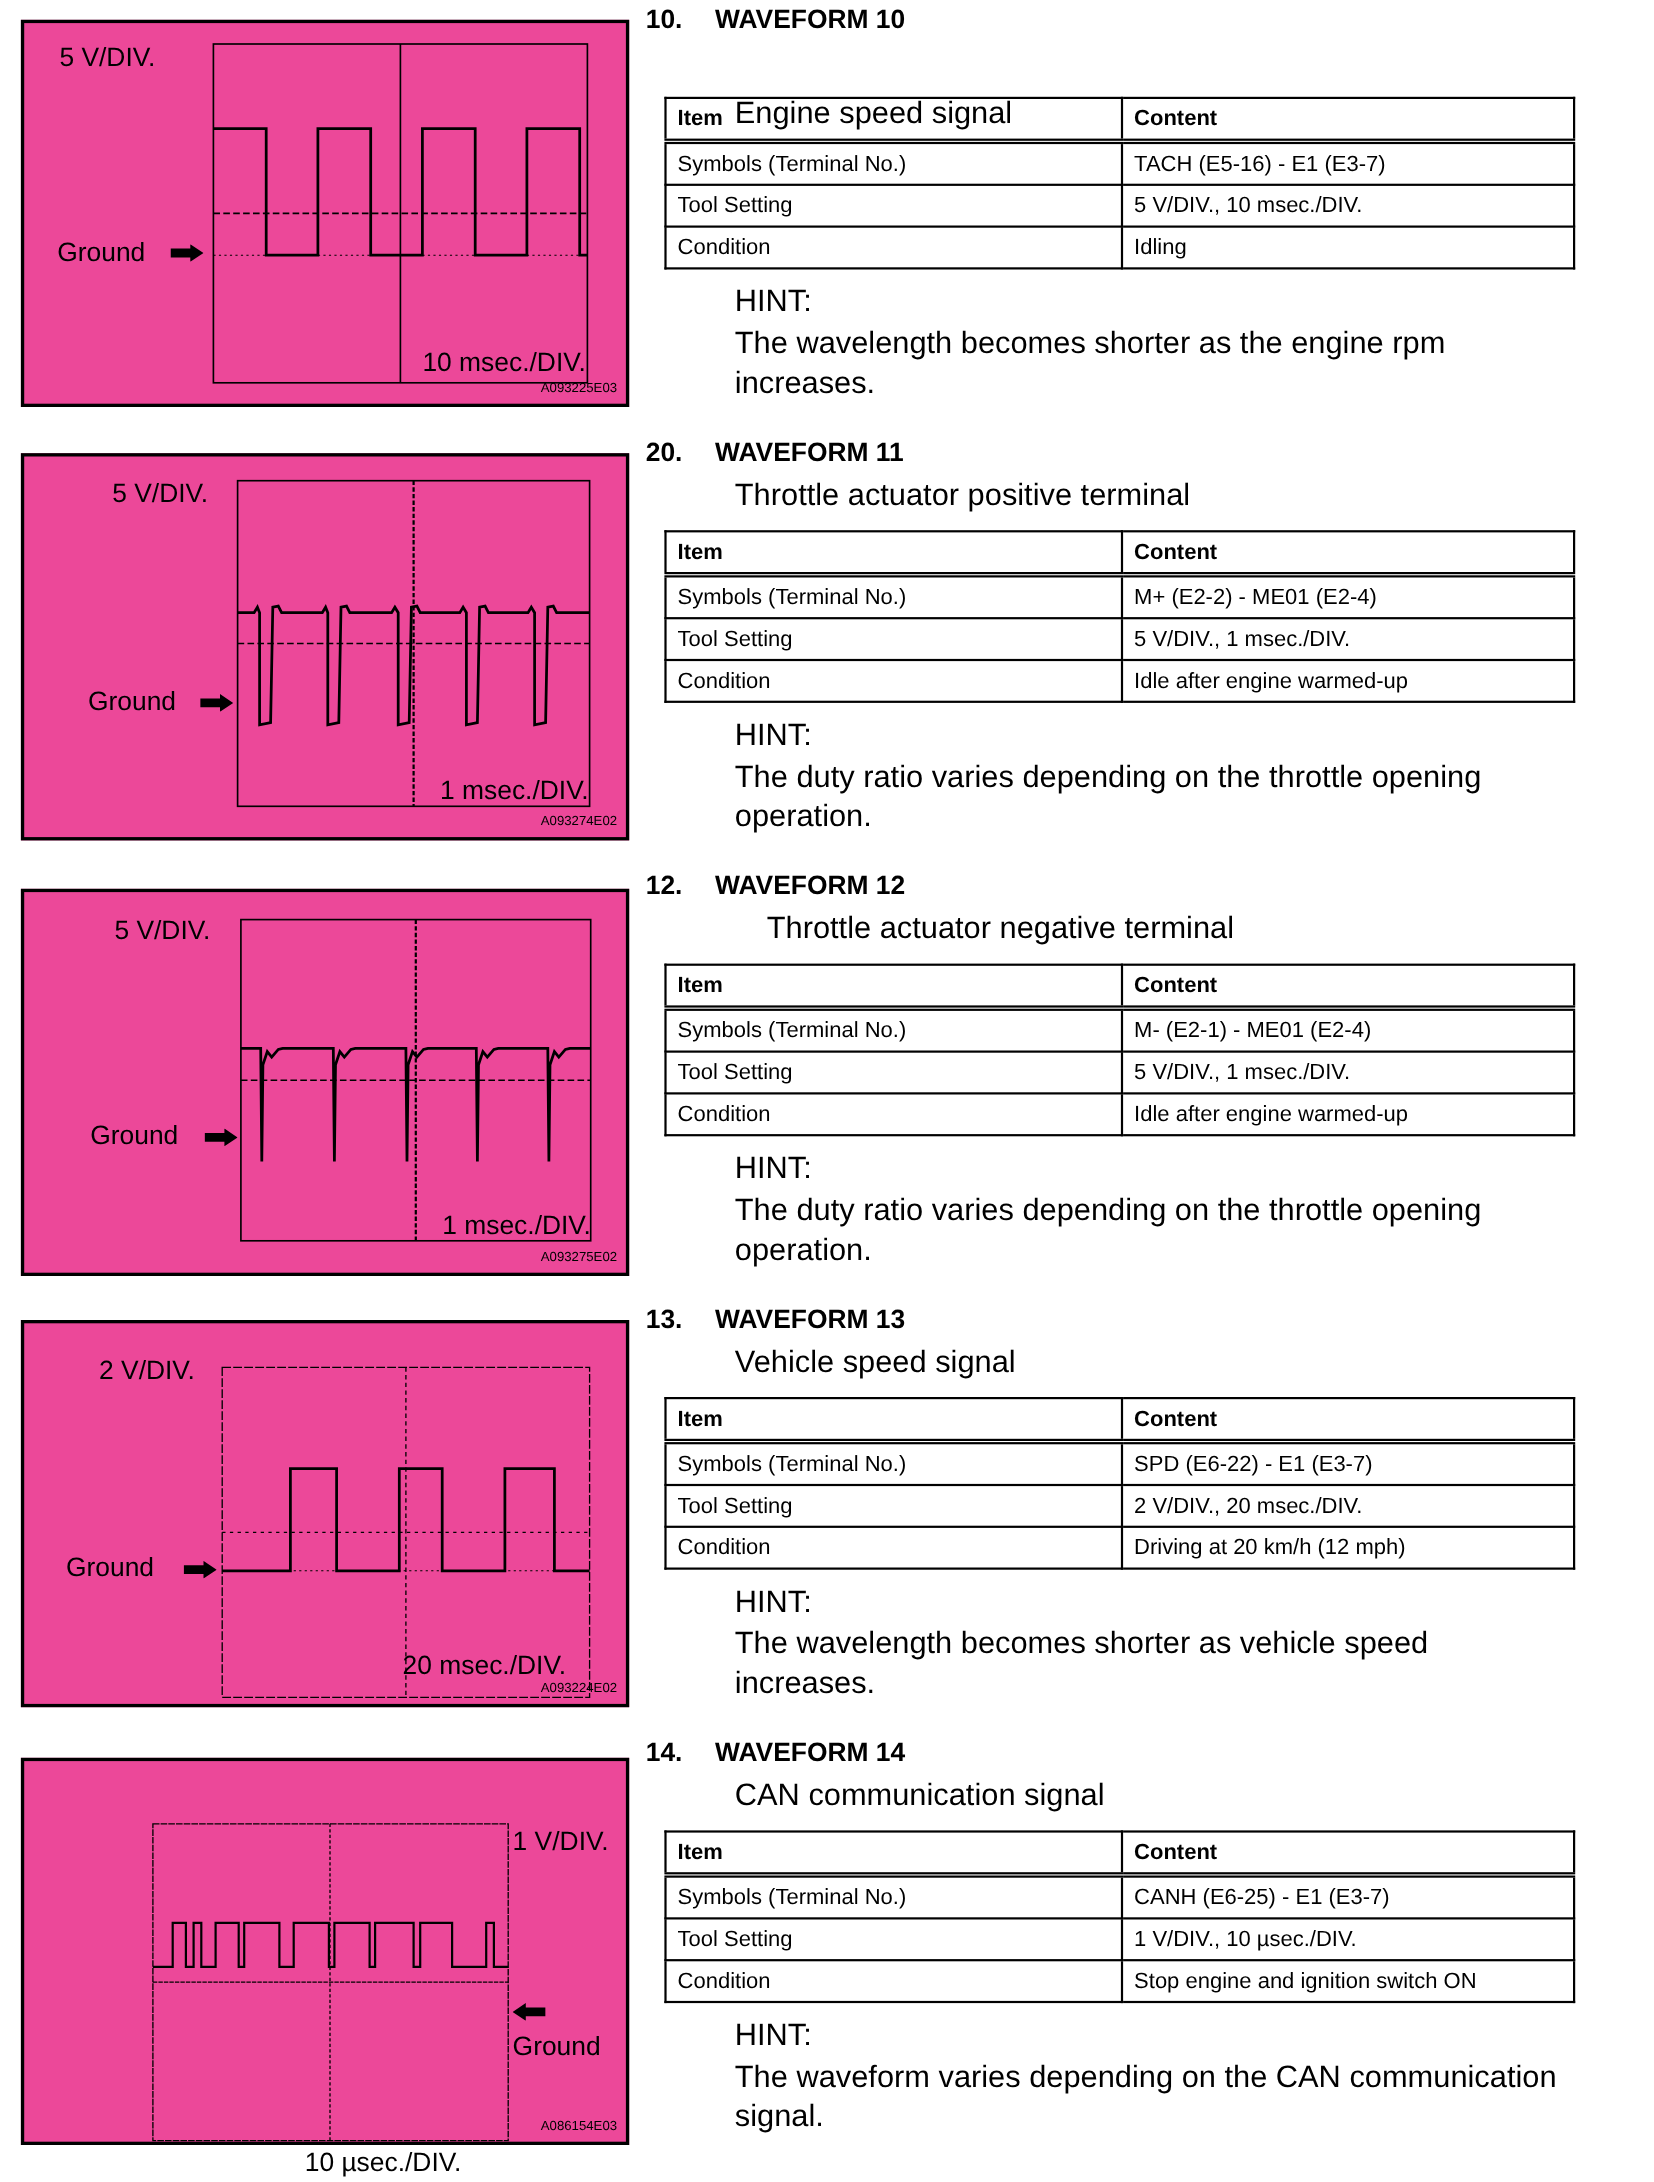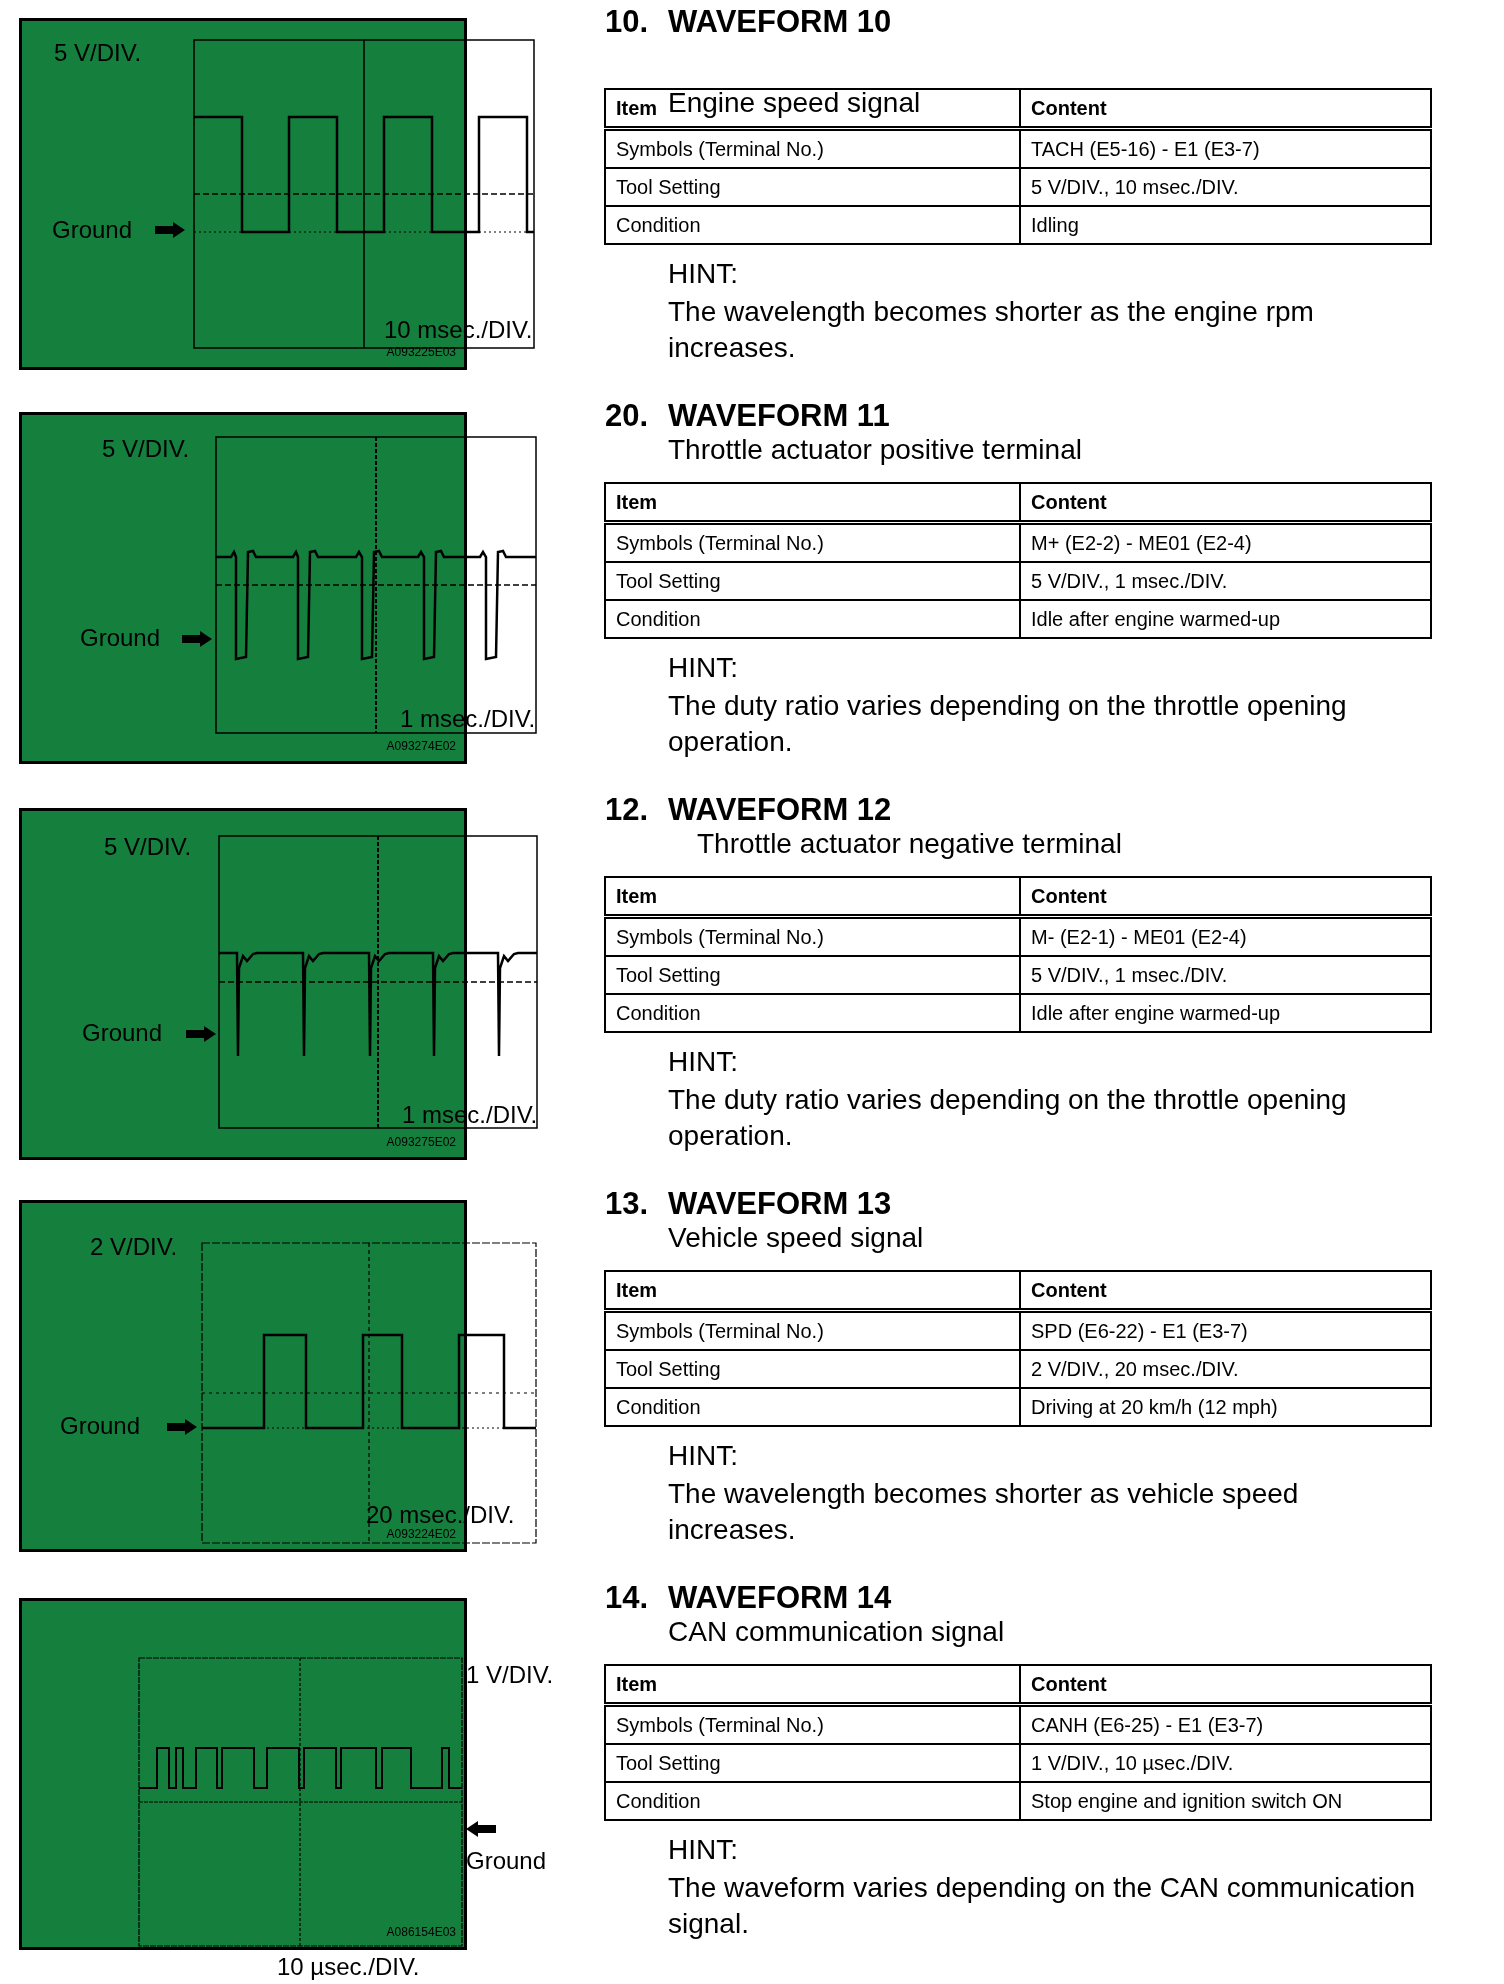--- a/index.html
+++ b/index.html
@@ -1,26 +1,26 @@
 <!DOCTYPE html>
 <html><head>
 <meta charset="utf-8">
 <style>
   html, body { margin: 0; padding: 0; background: #ffffff; }
   body { width: 1504px; height: 1984px; position: relative; overflow: hidden;
          font-family: "Liberation Sans", sans-serif; color: #000; }
   .section { position: absolute; left: 0; width: 1504px; height: 394px; }
-  .panel { position: absolute; left: 19px; top: 13px; width: 448px; height: 352px;
-           border: 3px solid #000; box-sizing: border-box; background: #15803d; }
+  .panel { position: absolute; left: 19px; top: 13px; width: 553px; height: 352px;
+           border: 3px solid #000; box-sizing: border-box; background: #ec4899; }
   .scope { position: absolute; }
   .scope svg { display: block; overflow: visible; }
   .vdiv, .tdiv, .ground-label { position: absolute; font-size: 24px; white-space: nowrap; }
   .figcode { position: absolute; right: 8px; bottom: 8px; font-size: 12px; }
   .arrow { position: absolute; width: 30px; height: 16px; }
-  .heading { position: absolute; left: 605px; top: 4px; font-size: 31px; font-weight: bold; }
+  .heading { position: absolute; left: 587px; top: 4px; font-size: 24px; font-weight: bold; }
   .heading .num { display: inline-block; width: 63px; }
   .subtitle { position: absolute; left: 668px; top: 40px; font-size: 28px; }
   table.info { position: absolute; left: 604px; top: 88px; width: 828px; border-collapse: collapse;
                font-size: 20px; }
   table.info td, table.info th { border: 2px solid #000; height: 36px; padding: 0 10px;
                text-align: left; vertical-align: middle; }
   table.info th { font-weight: bold; border-bottom: 5px double #000; }
   table.info td.c1, table.info th.c1 { width: 393px; }
   .hint-label { position: absolute; left: 668px; top: 258px; font-size: 28px; }
   .hint-text { position: absolute; left: 668px; top: 294px; width: 760px; font-size: 28px; line-height: 36px; }

